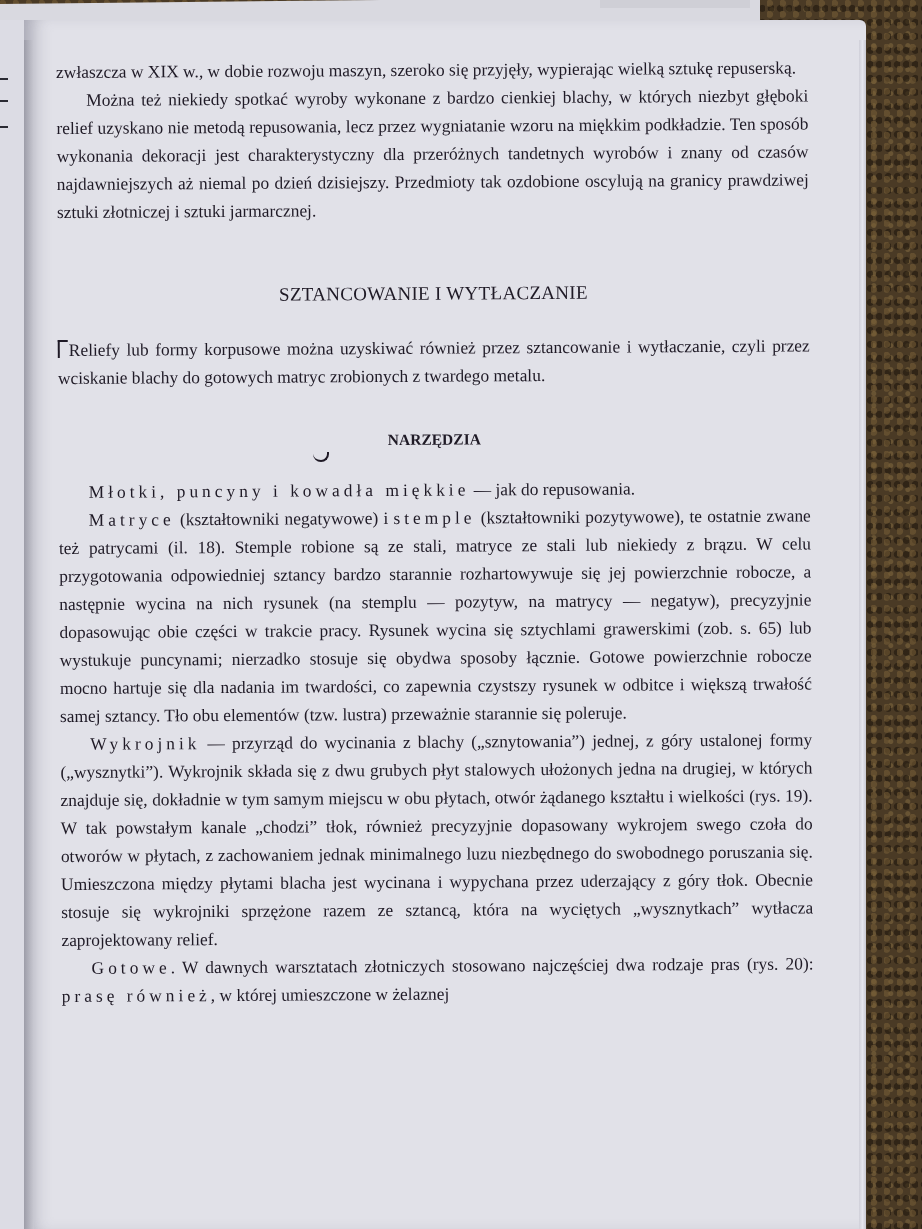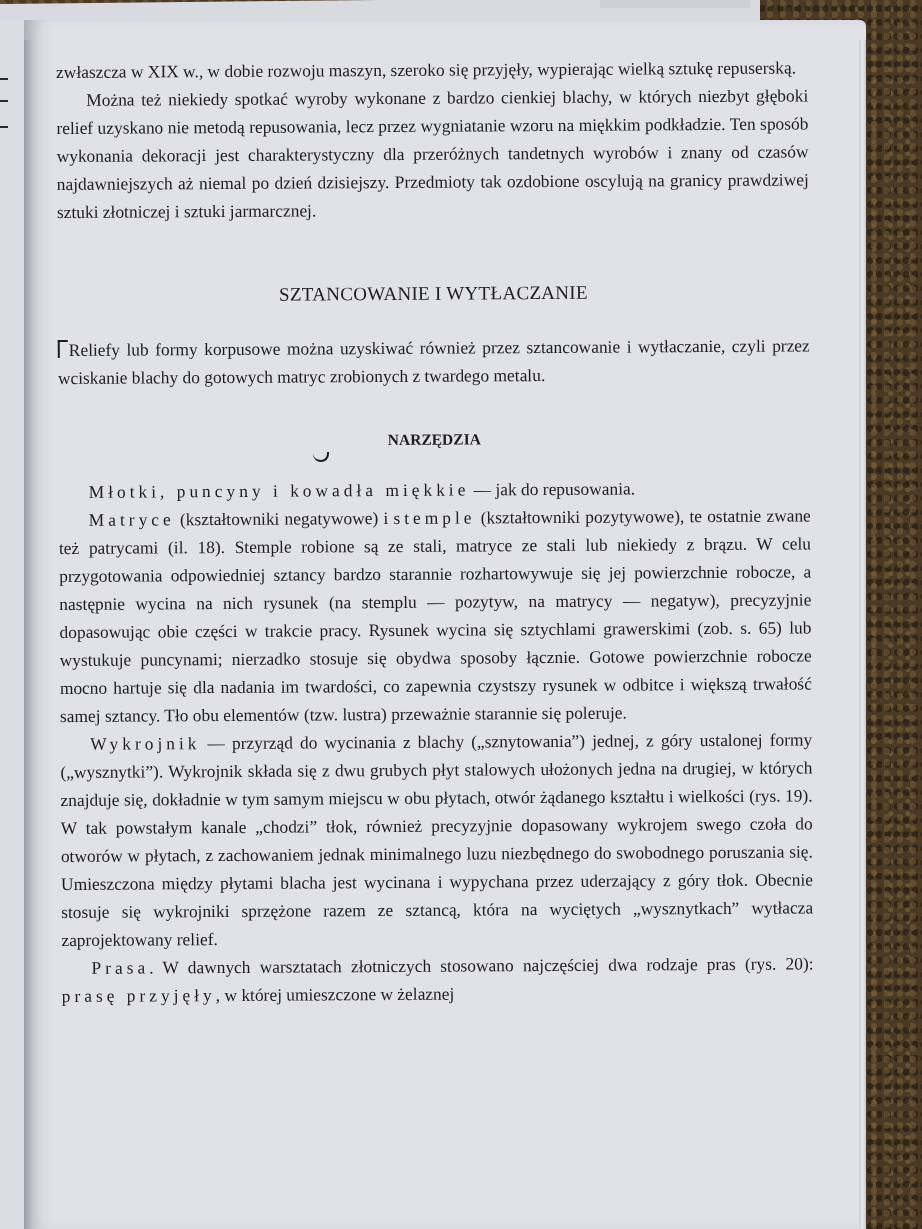--- a/index.html
+++ b/index.html
@@ -157,16 +157,16 @@
   <p><span class="mark-bracket"></span><span>Reliefy lub formy korpusowe można uzyskiwać również przez sztancowanie i wytłaczanie, czyli przez wciskanie blachy do gotowych matryc zrobionych z twardego metalu.</span></p>
 
   <p class="subheading">NARZĘDZIA</p>
 
   <p class="indent"><span class="spaced">Młotki, puncyny i kowadła miękkie</span><span> — jak do repusowania.</span></p>
 
   <p class="indent"><span class="spaced">Matryce</span><span> (kształtowniki negatywowe) i </span><span class="spaced">stemple</span><span> (kształtowniki pozytywowe), te ostatnie zwane też patrycami (il. 18). Stemple robione są ze stali, matryce ze stali lub niekiedy z brązu. W celu przygotowania odpowiedniej sztancy bardzo starannie rozhartowywuje się jej powierzchnie robocze, a następnie wycina na nich rysunek (na stemplu — pozytyw, na matrycy — negatyw), precyzyjnie dopasowując obie części w trakcie pracy. Rysunek wycina się sztychlami grawerskimi (zob. s. 65) lub wystukuje puncynami; nierzadko stosuje się obydwa sposoby łącznie. Gotowe powierzchnie robocze mocno hartuje się dla nadania im twardości, co zapewnia czystszy rysunek w odbitce i większą trwałość samej sztancy. Tło obu elementów (tzw. lustra) przeważnie starannie się poleruje.</span></p>
 
   <p class="indent"><span class="spaced">Wykrojnik</span><span> — przyrząd do wycinania z blachy („sznytowania”) jednej, z góry ustalonej formy („wysznytki”). Wykrojnik składa się z dwu grubych płyt stalowych ułożonych jedna na drugiej, w których znajduje się, dokładnie w tym samym miejscu w obu płytach, otwór żądanego kształtu i wielkości (rys. 19). W tak powstałym kanale „chodzi” tłok, również precyzyjnie dopasowany wykrojem swego czoła do otworów w płytach, z zachowaniem jednak minimalnego luzu niezbędnego do swobodnego poruszania się. Umieszczona między płytami blacha jest wycinana i wypychana przez uderzający z góry tłok. Obecnie stosuje się wykrojniki sprzężone razem ze sztancą, która na wyciętych „wysznytkach” wytłacza zaprojektowany relief.</span></p>
 
-  <p class="indent"><span class="spaced">Prasa</span><span>. W dawnych warsztatach złotniczych stosowano najczęściej dwa rodzaje pras (rys. 20): </span><span class="spaced">prasę przyjęły</span><span>, w której umieszczone w żelaznej</span></p>
+  <p class="indent"><span class="spaced">Gotowe</span><span>. W dawnych warsztatach złotniczych stosowano najczęściej dwa rodzaje pras (rys. 20): </span><span class="spaced">prasę również</span><span>, w której umieszczone w żelaznej</span></p>
 </div>
 
 <div class="mark-curve"></div>
 
 </body></html>

